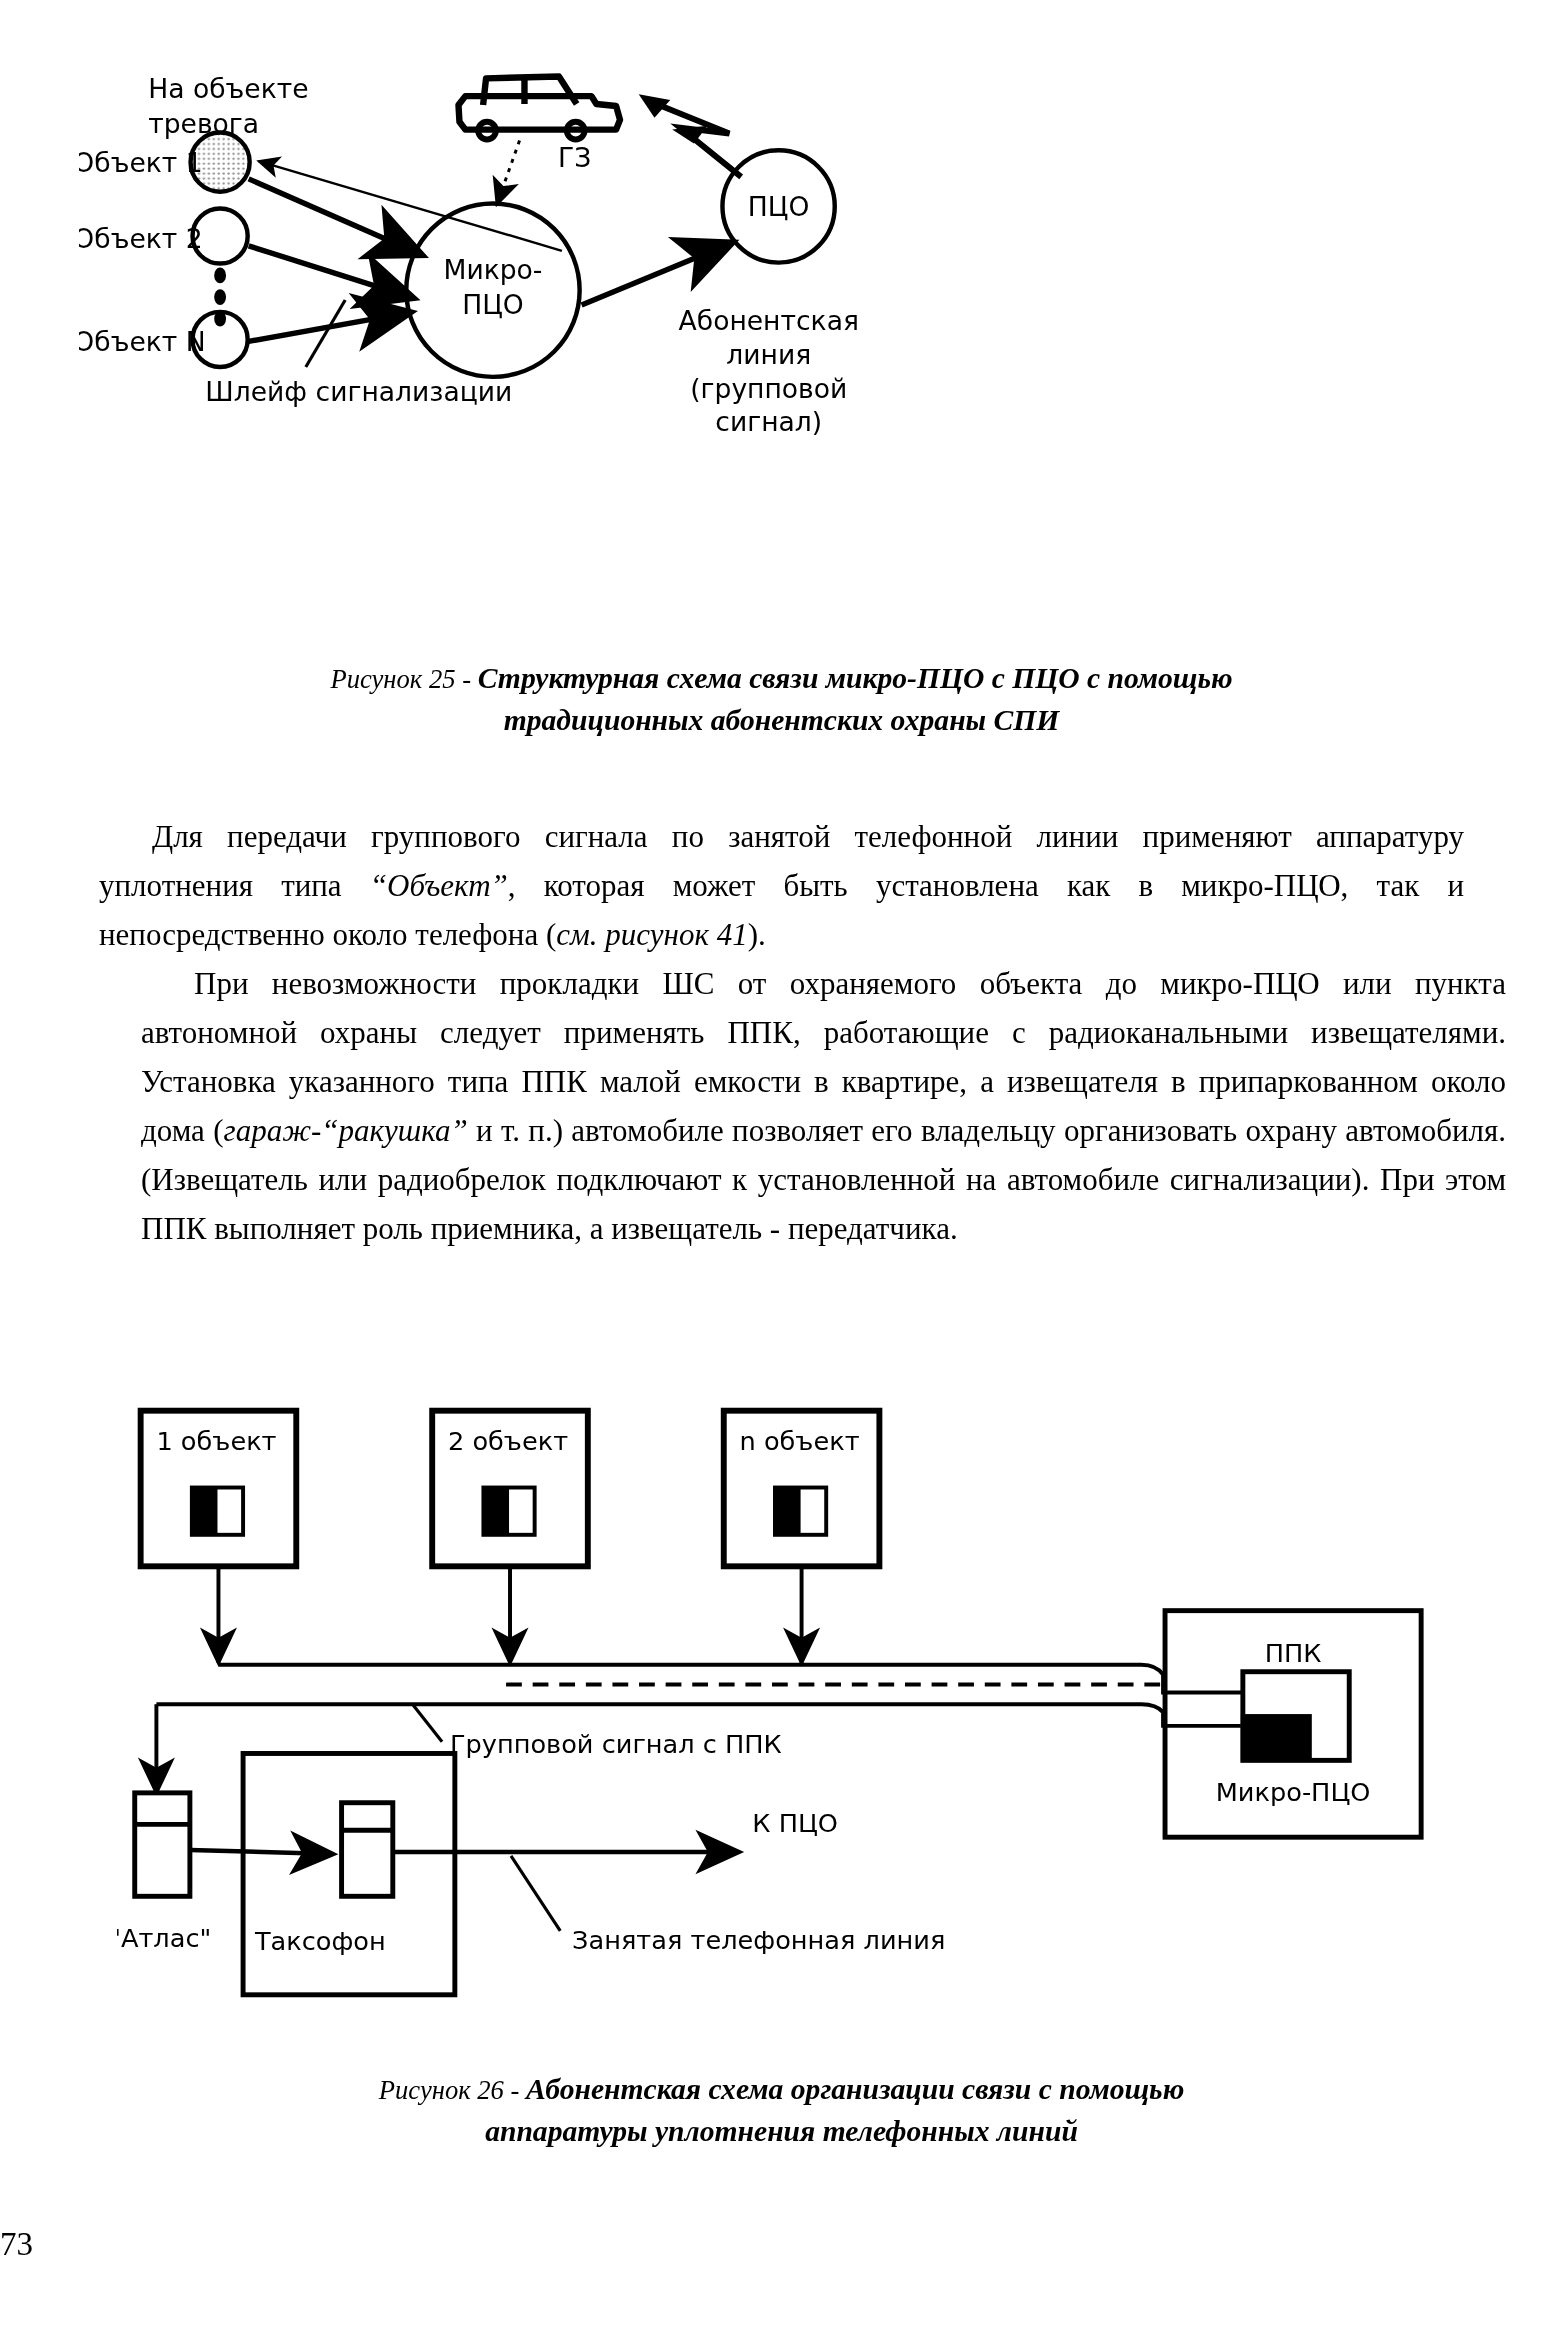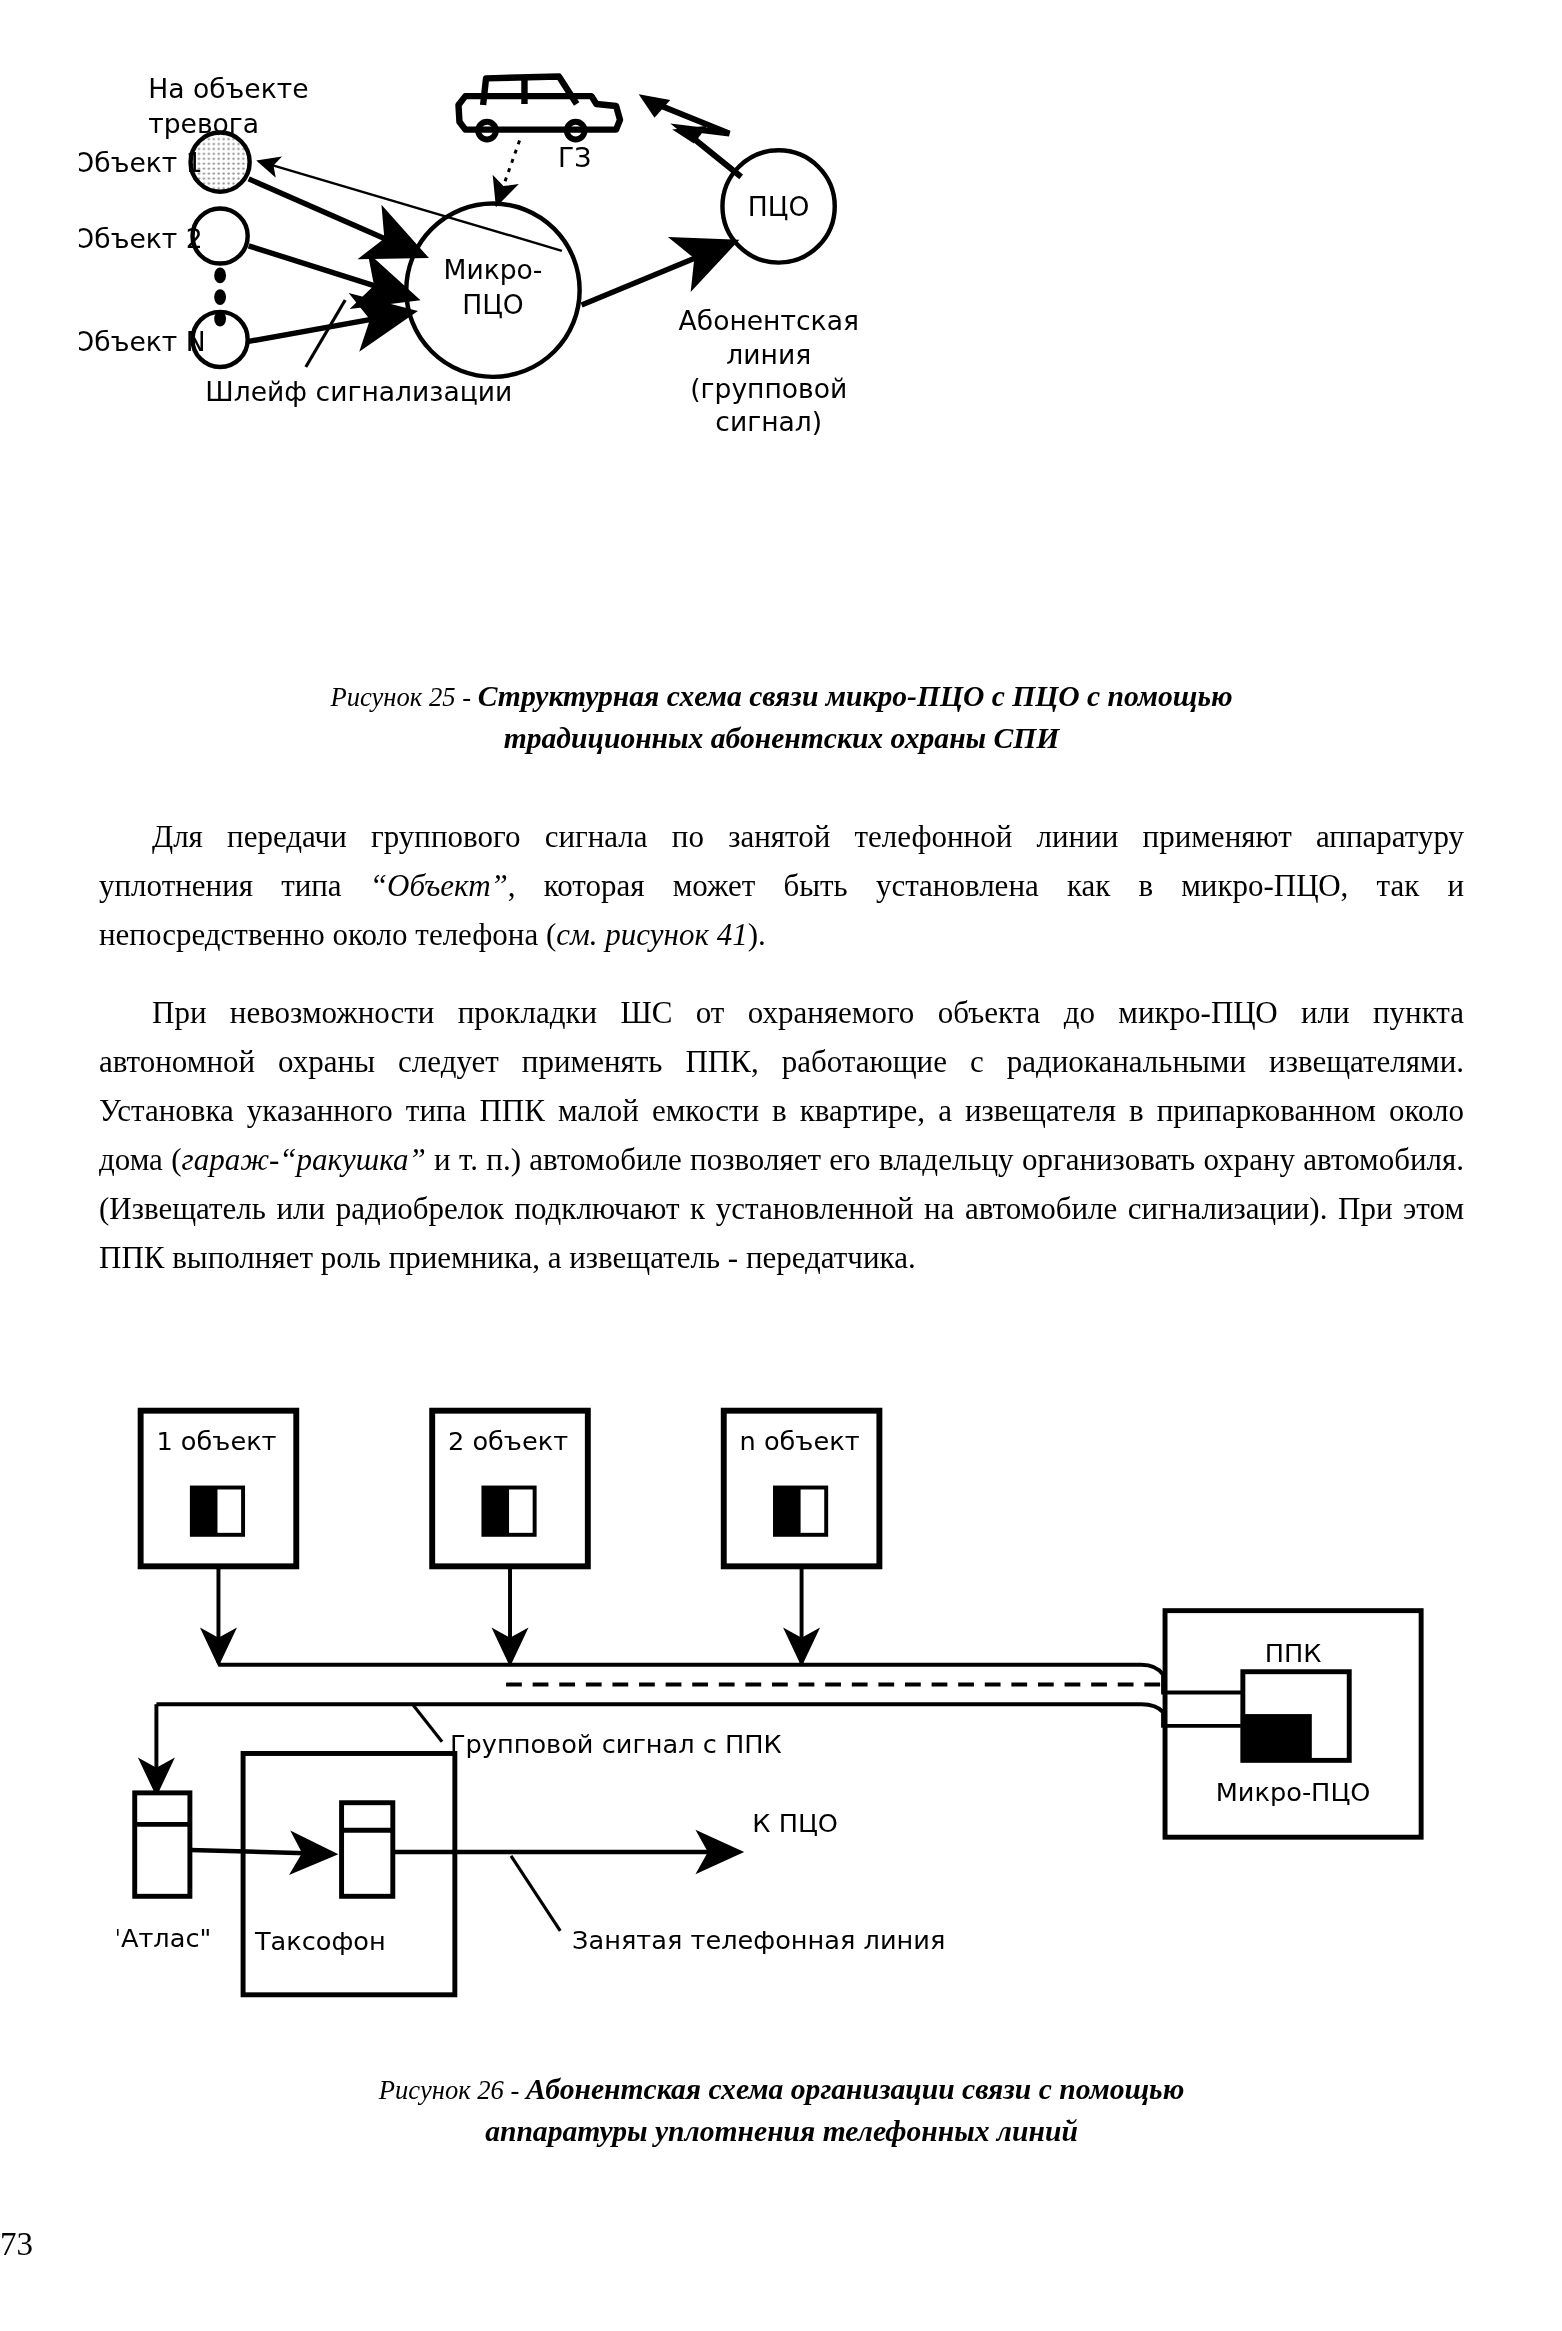--- a/index.html
+++ b/index.html
@@ -53,40 +53,40 @@
     font-family: "Liberation Serif", serif;
     font-weight: bold;
     font-style: italic;
     font-size: 29.6px;
     line-height: 41px;
   }
   .fig-caption .num {
     font-weight: normal;
     font-size: 26.6px;
   }
-  #cap25 { top: 676px; }
+  #cap25 { top: 658px; }
   #cap26 { top: 2069px; }
 
   
   .body-text {
     position: absolute;
     left: 99px;
     width: 1365px;
     font-family: "Liberation Serif", serif;
     font-size: 31px;
     line-height: 49px;
     text-align: justify;
     text-justify: inter-word;
   }
   .body-text p {
     margin: 0;
     text-indent: 53px;
   }
   #para1 { top: 812px; }
-  #para2 { top: 988px; }
+  #para2 { top: 959px; margin-left: 42px; }
   .it { font-style: italic; }
 
   
   #fig26 {
     position: absolute;
     left: 89px;
     top: 1379px;
     width: 1379px;
     height: 680px;
     margin-left: 28px;

